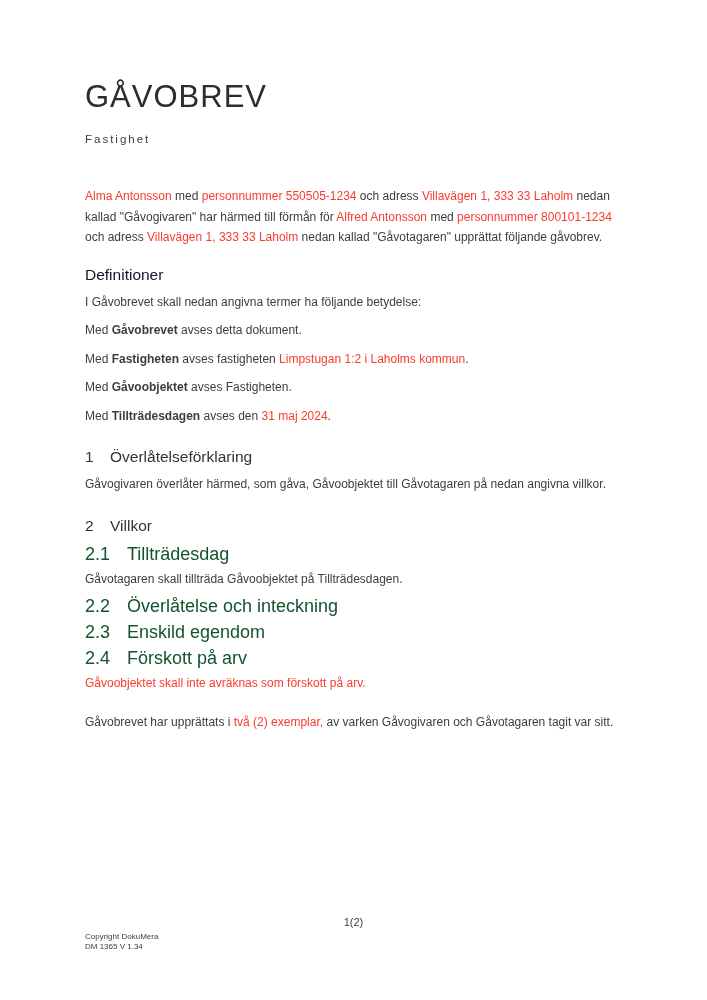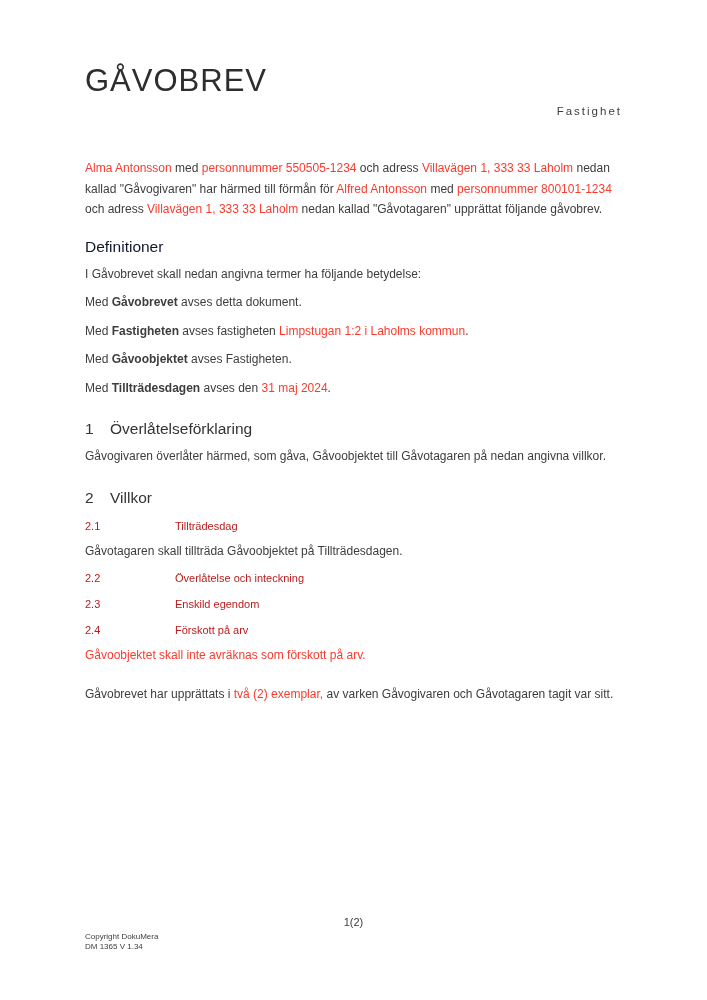--- a/index.html
+++ b/index.html
@@ -5,51 +5,51 @@
   :root { --red:#f93b2e; --text:#3d3d3d; }
   html,body { margin:0; padding:0; }
   body {
     width:707px; height:1000px;
     background:#ffffff;
     font-family:"Liberation Sans", sans-serif;
     color:var(--text);
     position:relative;
     overflow:hidden;
   }
-  .page { padding:64px 85px 0 85px; }
+  .page { padding:80px 85px 0 85px; }
 
   .doc-title {
     font-size:31px; line-height:34px; font-weight:400;
     letter-spacing:1px; color:#2d2d2d; margin:0;
   }
   .doc-subtitle {
     font-size:11.5px; line-height:14px; letter-spacing:2px;
-    margin-top:6px; font-weight:400;text-align:right;
+    margin-top:18px; font-weight:400;
   }
 
   p.body { font-size:12px; line-height:20.5px; margin:6px 0 0 0; }
   p.intro { margin-top:40px; }
   p.def-item { margin-top:8px; }
   p.closing { margin-top:18px; }
 
   .red { color:var(--red); }
   .b { font-weight:700; }
 
   h2.major {
     font-size:15.5px; line-height:22px; font-weight:400;
     color:#0f172a; margin:16px 0 4px 0;
   }
   .sec-head {
     display:flex; font-size:15.5px; line-height:22px;
     color:#333333; margin:20px 0 6px 0;
   }
   .sec-num { width:25px; flex:0 0 25px; }
   .sub-head {
-    display:flex; font-size:11px; line-height:18px;
-    color:#b91c1c; margin:8px 0 6px 0;gap:48px;
+    display:flex; font-size:18px; line-height:18px;
+    color:#14532d; margin:8px 0 6px 0;
   }
   .sub-num { width:42px; flex:0 0 42px; }
 
   .page-number {
     position:absolute; left:0; right:0; top:916px;
     text-align:center; font-size:11px; color:#3d3d3d;
   }
   .copyright {
     position:absolute; left:85px; top:932px;
     font-size:8px; line-height:10px; color:#3d3d3d;

